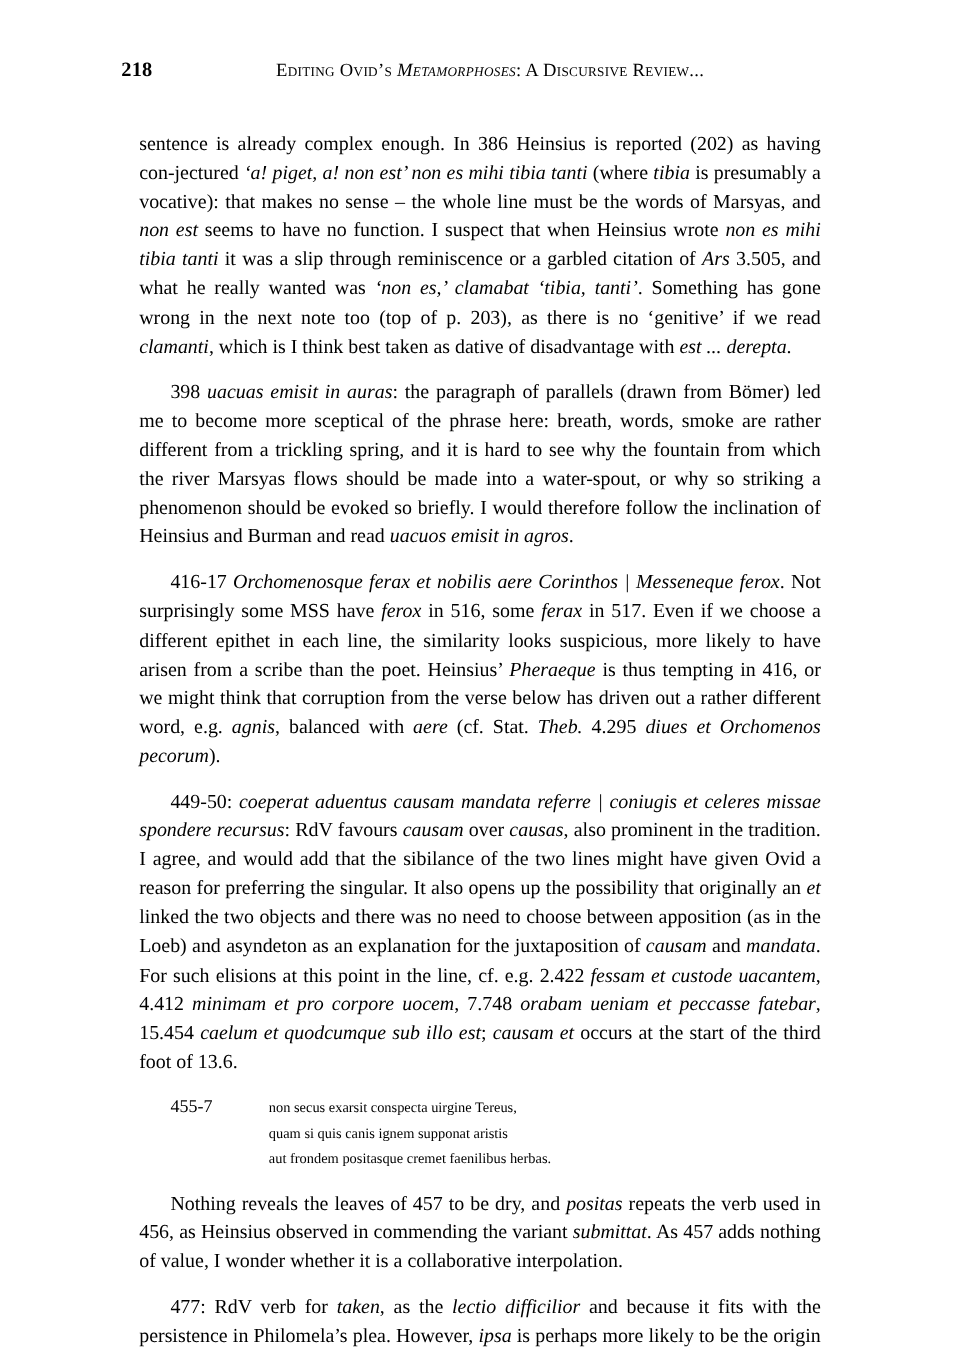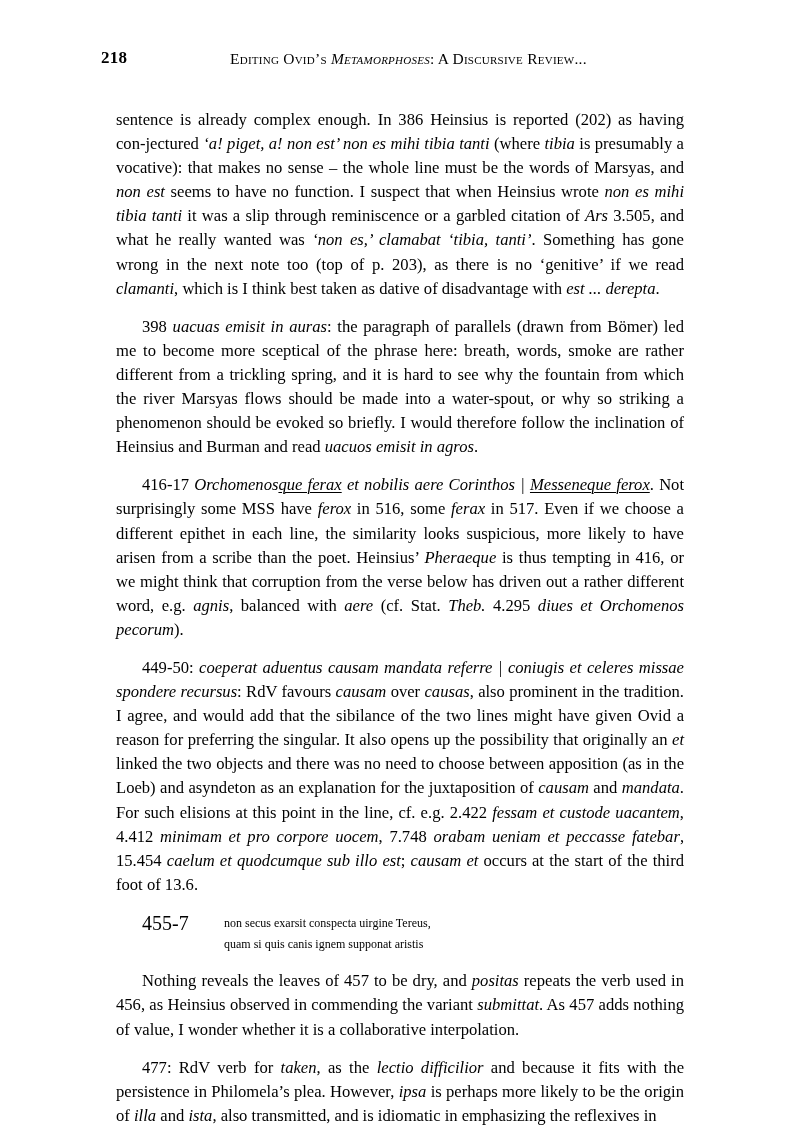--- a/index.html
+++ b/index.html
@@ -65,35 +65,34 @@
     text-justify: inter-word;
     hyphens: manual;
   }
   p.para.indent {
     text-indent: 26px;
   }
   p.para i {
     font-style: italic;
   }
   p.para .ul {
-    text-decoration: underline;
     text-decoration-thickness: 1px;
     text-underline-offset: 2px;
     margin-top: 12px;
   }
 
   
   .verse-block {
     margin: 16px 0 14px 0;
     display: flex;
     align-items: flex-start;
   }
   .verse-label {
     flex: 0 0 104px;
-    font-size: 20px;
+    font-size: 15px;
     line-height: 21px;
     padding-left: 26px;
     box-sizing: border-box;
   }
   .verse-lines {
     flex: 1 1 auto;
     font-size: 12px;
     line-height: 21.2px;
     padding-left: 4px;
   }
@@ -135,20 +134,21 @@
         <p class="para indent"><span>398 </span><i>uacuas emisit in auras</i><span>: the paragraph of parallels (drawn from Bömer) led me to become more sceptical of the phrase here: breath, words, smoke are rather different from a trickling spring, and it is hard to see why the fountain from which the river Marsyas flows should be made into a water-spout, or why so striking a phenomenon should be evoked so briefly. I would therefore follow the inclination of Heinsius and Burman and read </span><i>uacuos emisit in agros</i><span>.</span></p>
         <p class="para indent"><span>416-17 </span><i>Orchomenos</i><i class="ul">que ferax</i><i> et nobilis aere Corinthos | </i><i class="ul">Messeneque ferox</i><span>. Not surprisingly some MSS have </span><i>ferox</i><span> in 516, some </span><i>ferax</i><span> in 517. Even if we choose a different epithet in each line, the similarity looks suspicious, more likely to have arisen from a scribe than the poet. Heinsius’ </span><i>Pheraeque</i><span> is thus tempting in 416, or we might think that corruption from the verse below has driven out a rather different word, e.g. </span><i>agnis</i><span>, balanced with </span><i>aere</i><span> (cf. Stat. </span><i>Theb.</i><span> 4.295 </span><i>diues et Orchomenos pecorum</i><span>).</span></p>
         <p class="para indent"><span>449-50: </span><i>coeperat aduentus causam mandata referre | coniugis et celeres missae spondere recursus</i><span>: RdV favours </span><i>causam</i><span> over </span><i>causas</i><span>, also prominent in the tradition. I agree, and would add that the sibilance of the two lines might have given Ovid a reason for preferring the singular. It also opens up the possibility that originally an </span><i>et</i><span> linked the two objects and there was no need to choose between apposition (as in the Loeb) and asyndeton as an explanation for the juxtaposition of </span><i>causam</i><span> and </span><i>mandata</i><span>. For such elisions at this point in the line, cf. e.g. 2.422 </span><i>fessam et custode uacantem</i><span>, 4.412 </span><i>minimam et pro corpore uocem</i><span>, 7.748 </span><i>orabam ueniam et peccasse fatebar</i><span>, 15.454 </span><i>caelum et quodcumque sub illo est</i><span>; </span><i>causam et</i><span> occurs at the start of the third foot of 13.6.</span></p>
       </div>
 
     <div class="verse-block">
       <div class="verse-label">455-7</div>
       <div class="verse-lines" id="verse-lines">
           <div>non secus exarsit conspecta uirgine Tereus,</div>
           <div>quam si quis canis ignem supponat aristis</div>
+          <div>aut frondem positasque cremet faenilibus herbas.</div>
         </div>
     </div>
 
     <div id="paras-after">
         <p class="para indent"><span>Nothing reveals the leaves of 457 to be dry, and </span><i>positas</i><span> repeats the verb used in 456, as Heinsius observed in commending the variant </span><i>submittat</i><span>. As 457 adds nothing of value, I wonder whether it is a collaborative interpolation.</span></p>
         <p class="para indent"><span>477: RdV verb for </span><i>taken</i><span>, as the </span><i>lectio difficilior</i><span> and because it fits with the persistence in Philomela’s plea. However, </span><i>ipsa</i><span> is perhaps more likely to be the origin of </span><i>illa</i><span> and </span><i>ista</i><span>, also transmitted, and is idiomatic in emphasizing the reflexives in</span></p>
       </div>
   </div>
 
 

